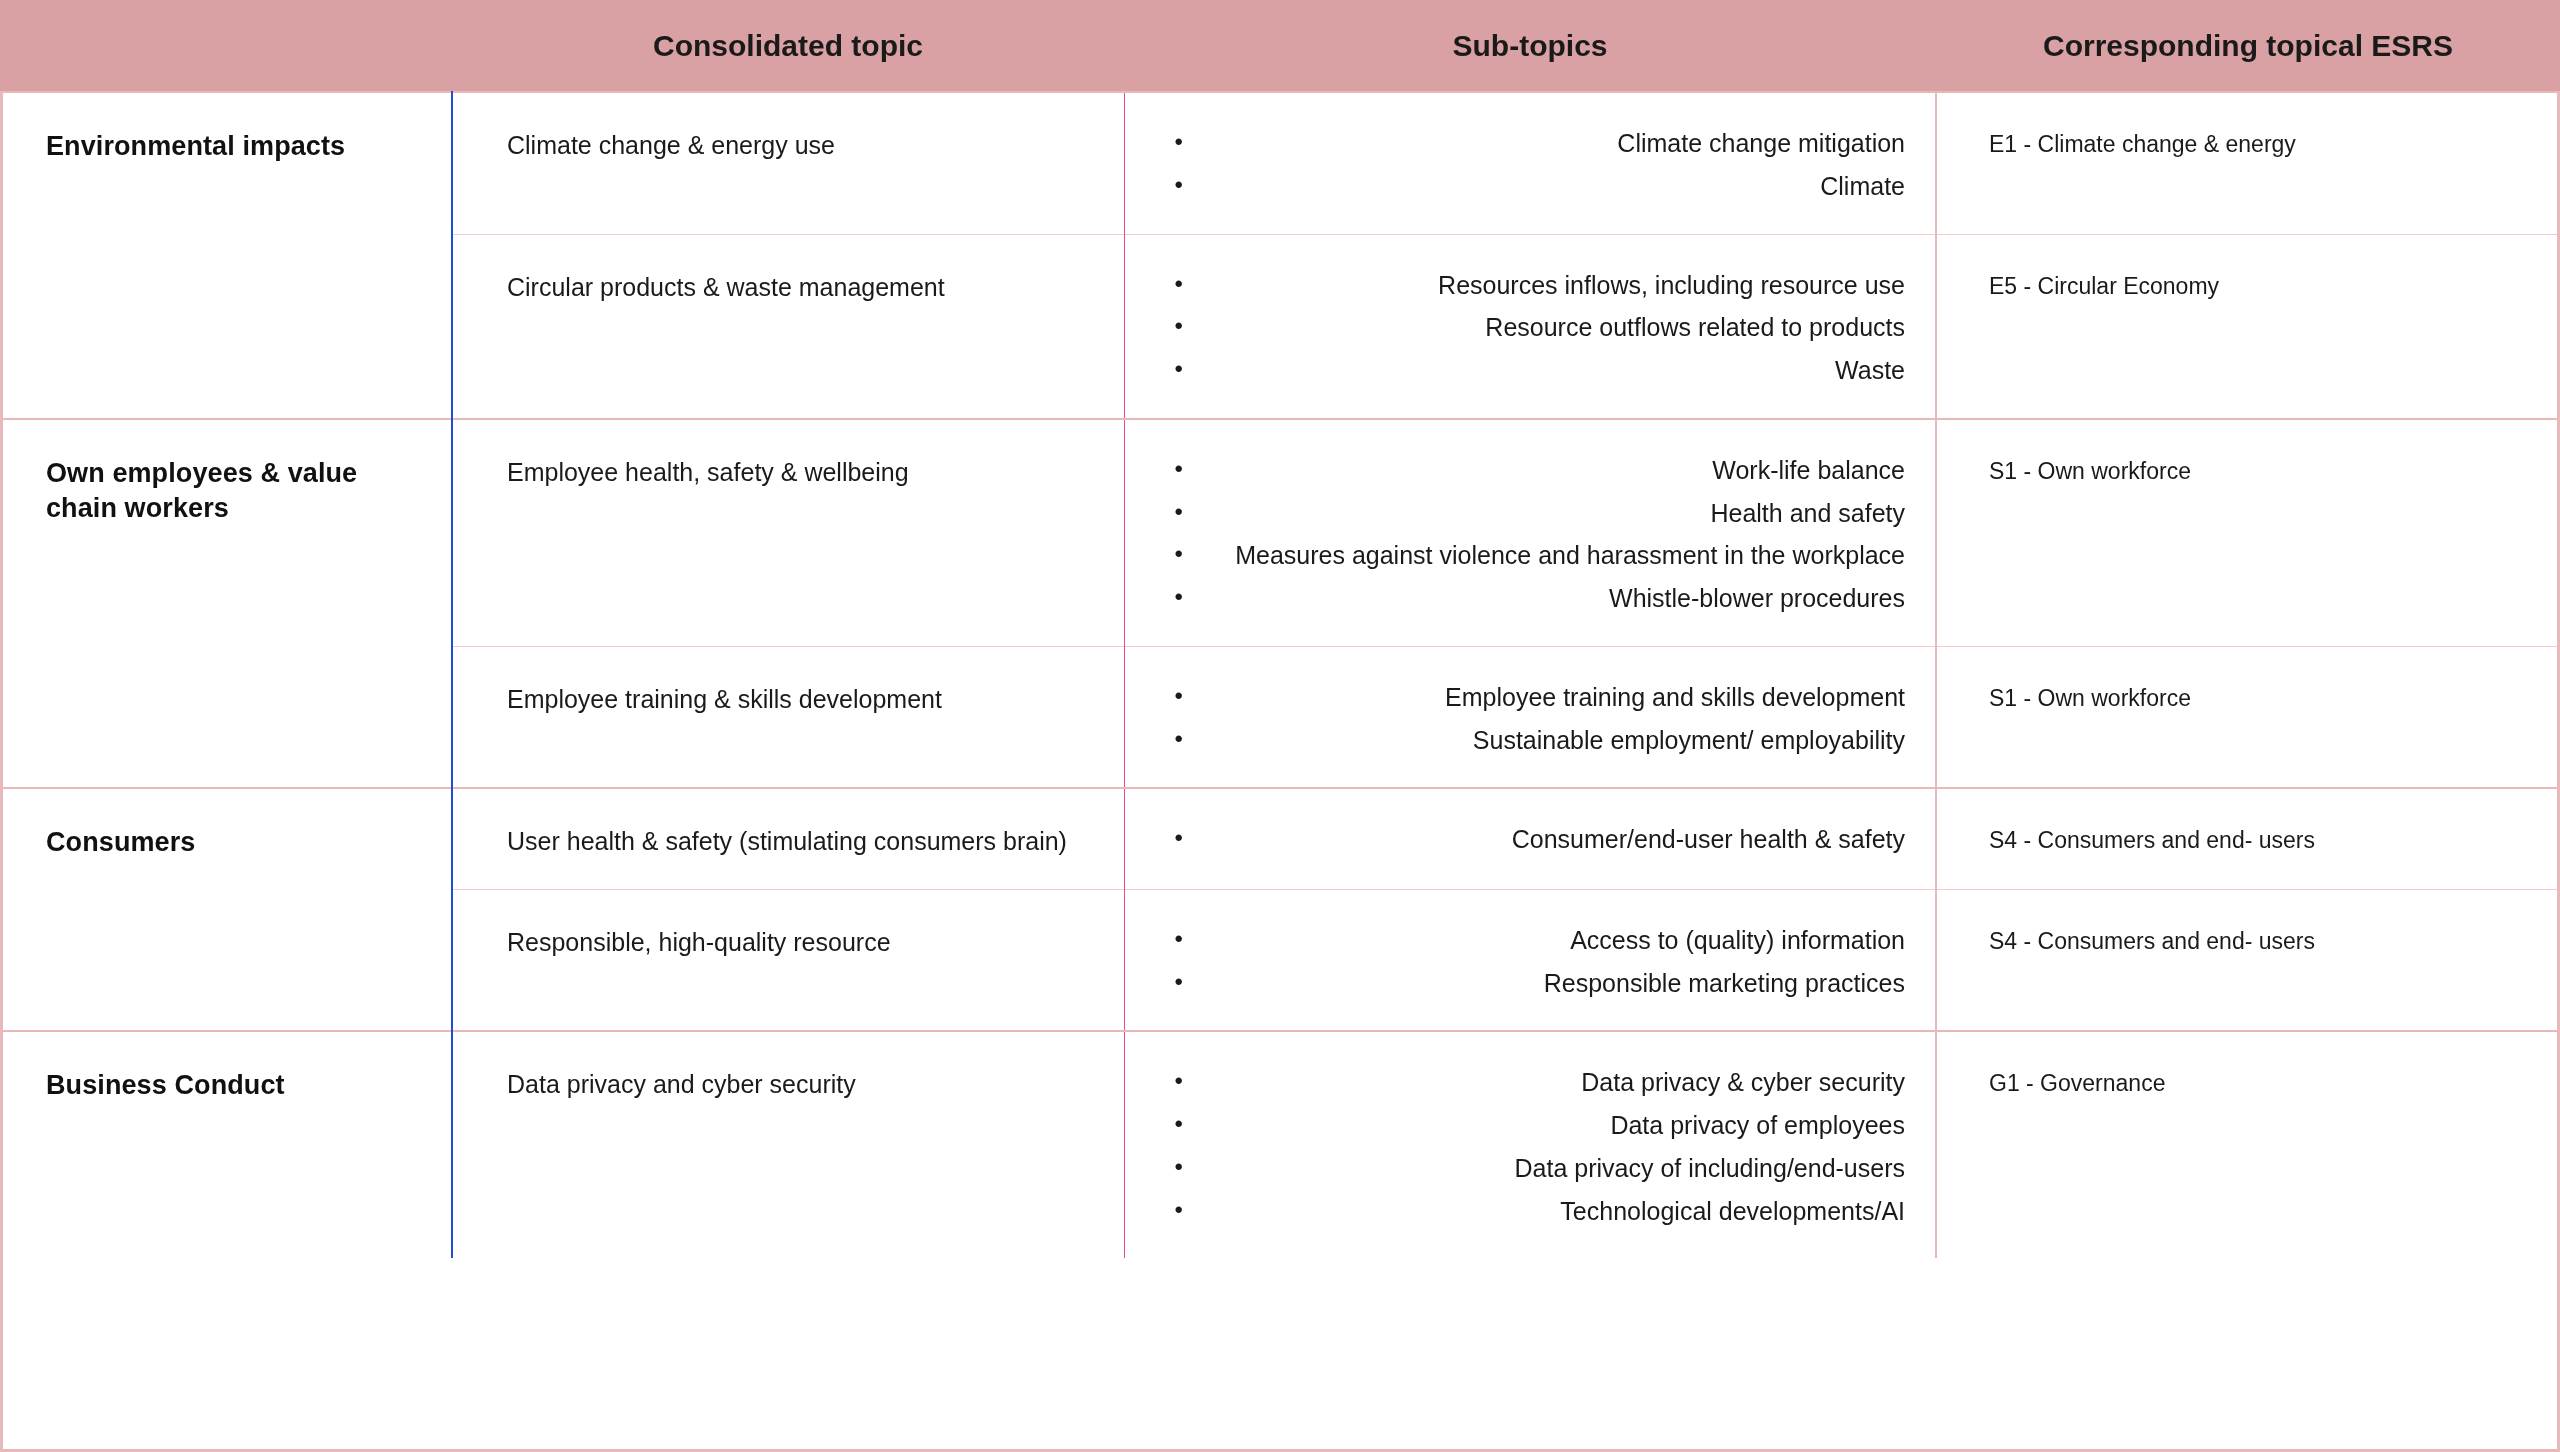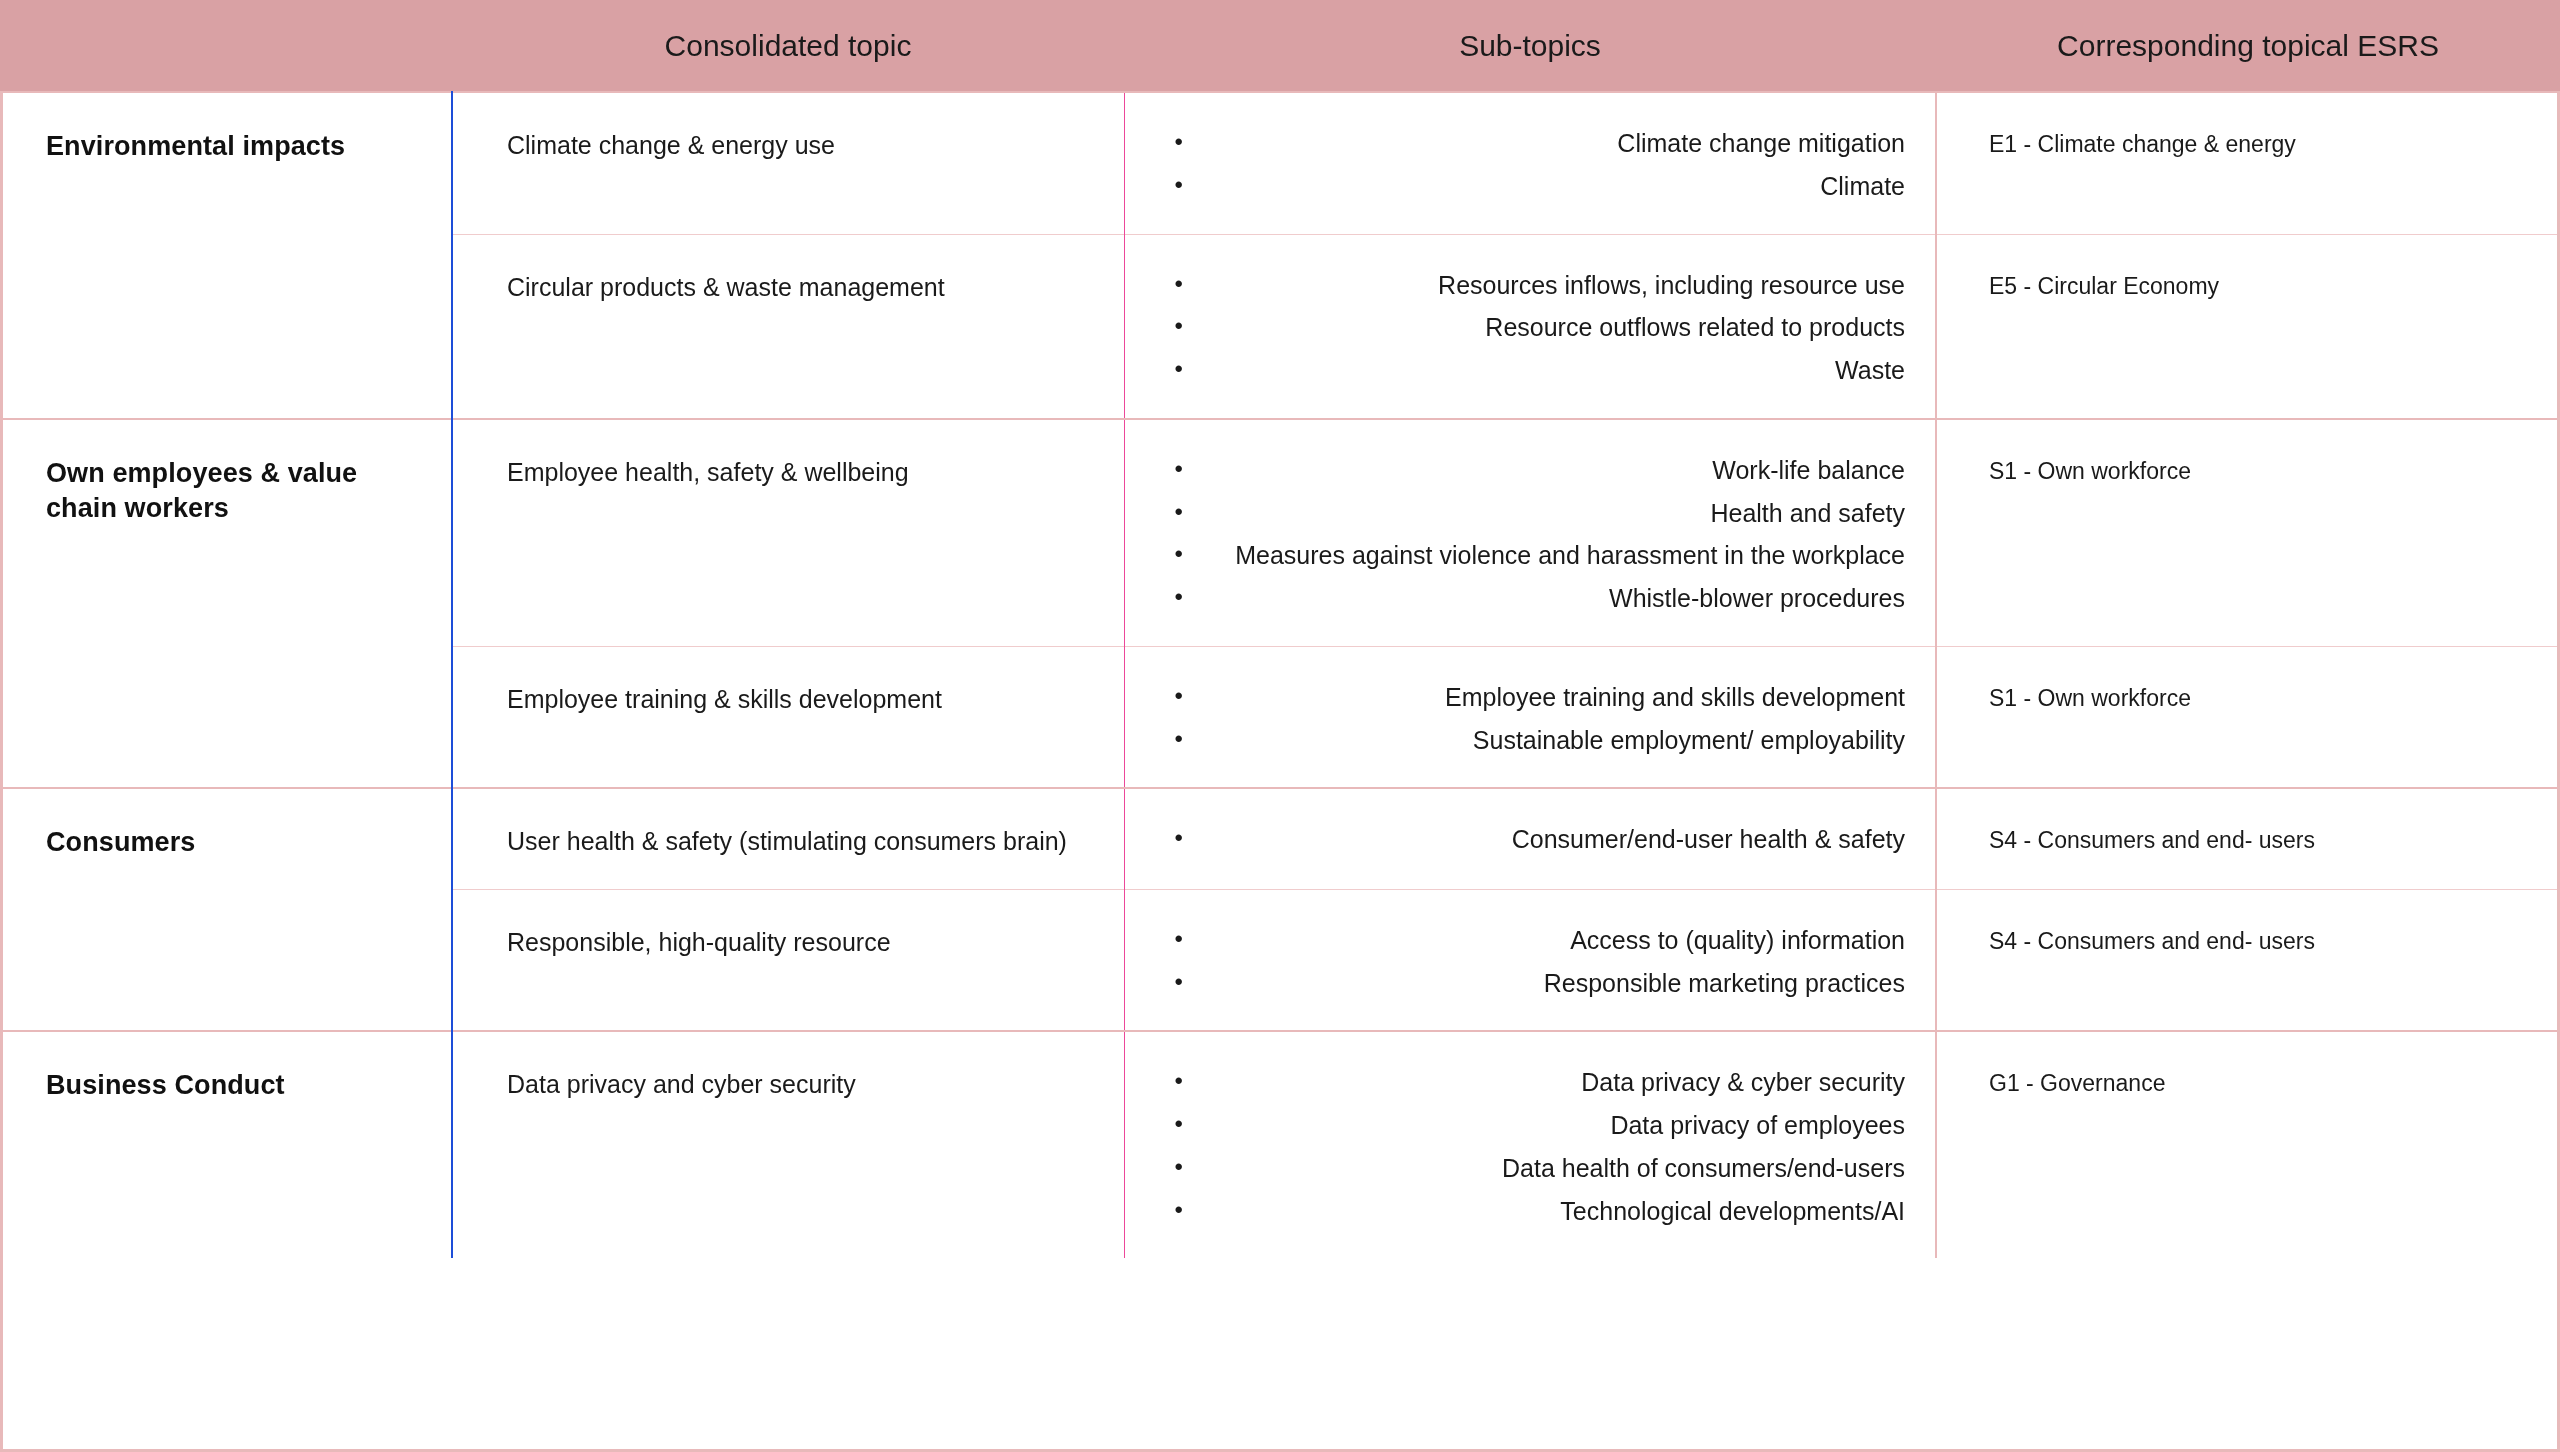--- a/index.html
+++ b/index.html
@@ -24,21 +24,21 @@
   }
 
   
   thead tr.header-row {
     background: #d9a1a4;
     height: 92px;
   }
   th.header-cell {
     color: #1a1a1a;
     font-size: 30px;
-    font-weight: normal;
+    font-weight: bold;
     text-align: center;
     vertical-align: middle;
     padding: 0 20px;
   }
   th.header-blank {
     background: #d9a1a4;
   }
 
   
   col.c-category { width: 452px; }
@@ -226,21 +226,21 @@
           </td>
           <td class="esrs-cell">S4 - Consumers and end- users</td>
         </tr>
         <tr class="group-start">
           <td class="category-cell" rowspan="1">Business Conduct</td>
           <td class="topic-cell">Data privacy and cyber security</td>
           <td class="sub-cell">
             <ul class="sub-list">
               <li>Data privacy &amp; cyber security</li>
               <li>Data privacy of employees</li>
-              <li>Data health of consumers/end-users</li>
+              <li>Data privacy of including/end-users</li>
               <li>Technological developments/AI</li>
             </ul>
           </td>
           <td class="esrs-cell">G1 - Governance</td>
         </tr>
       </tbody>
   </table>
 
   <div class="left-edge"></div>
   <div class="right-edge"></div>

